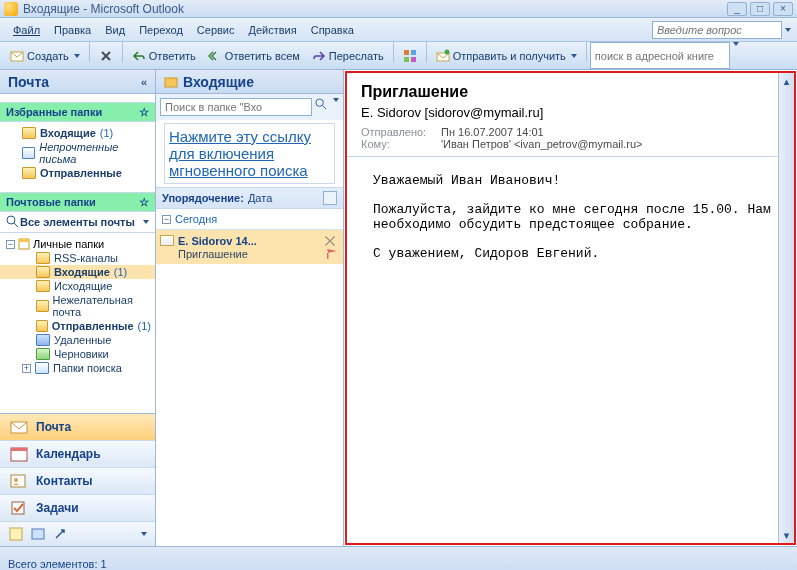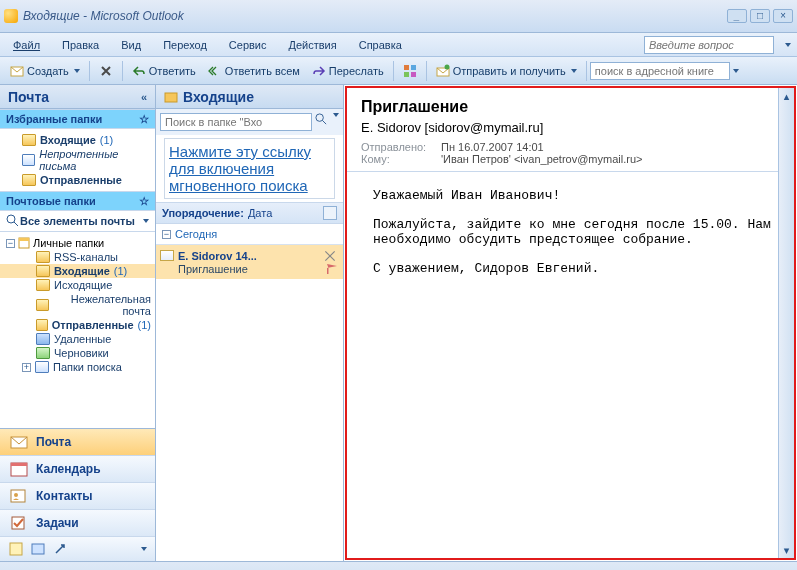--- a/index.html
+++ b/index.html
@@ -1,57 +1,57 @@
 <!DOCTYPE html>
 <html><head>
 <meta charset="utf-8">
 <style>
   * { box-sizing: border-box; margin: 0; padding: 0; }
   body { font-family: Tahoma, Arial, sans-serif; font-size: 11px; background: #fff; width: 797px; height: 570px; overflow: hidden; }
 
   
-  .titlebar { height: 33px; background: linear-gradient(#e4ecf7,#c9dcf2); display: flex; align-items: center; padding: 0 4px; border-bottom: 1px solid #9db8d8; font-style: italic; }
+  .titlebar { height: 18px; background: linear-gradient(#e4ecf7,#c9dcf2); display: flex; align-items: center; padding: 0 4px; border-bottom: 1px solid #9db8d8; }
   .titlebar .appicon { width: 14px; height: 14px; border-radius: 3px; background: radial-gradient(circle at 30% 30%, #ffe082, #f7a500); margin-right: 5px; }
   .titlebar .title { color: #3a5a89; font-size: 12px; }
   .titlebar .spacer { flex: 1; }
   .winbtns { display: flex; gap: 3px; }
   .winbtn { width: 20px; height: 14px; background: #cfe0f2; border: 1px solid #8fb1d6; border-radius: 2px; display: flex; align-items: center; justify-content: center; color: #2c5a8f; font-size: 10px; line-height: 1; }
 
   
-  .menubar { height: 24px; background: linear-gradient(#e9f1fb,#d5e4f6); display: flex; align-items: center; padding: 0 6px; border-bottom: 1px solid #a9c3e2; gap: 8px; }
+  .menubar { height: 24px; background: linear-gradient(#e9f1fb,#d5e4f6); display: flex; align-items: center; padding: 0 6px; border-bottom: 1px solid #a9c3e2; }
   .menuitem { padding: 3px 7px; color: #1a3e6b; cursor: default; }
   .menuitem u { text-decoration: underline; }
   .menu-spacer { flex: 1; }
   .askbox { border: 1px solid #8fb1d6; background: #fff; color: #9aa9b8; font-style: italic; padding: 2px 4px; font-size: 11px; width: 130px; }
 
   
-  .toolbar { height: 28px; background: linear-gradient(#e9f1fb,#c9ddf2); display: flex; align-items: center; padding: 0 4px; border-bottom: 1px solid #9db8d8; gap: 0; }
+  .toolbar { height: 28px; background: linear-gradient(#e9f1fb,#c9ddf2); display: flex; padding: 0 4px; border-bottom: 1px solid #9db8d8; gap: 0; }
   .tbtn { display: flex; align-items: center; padding: 2px 5px; gap: 3px; border: 1px solid transparent; border-radius: 3px; color: #163d6a; font-size: 11px; }
   .tsep { width: 1px; height: 20px; background: #a9c3e2; margin: 0 3px; }
   .ticon { width: 14px; height: 14px; display: inline-block; }
   .caret { width:0;height:0;border-left:3px solid transparent;border-right:3px solid transparent;border-top:4px solid #2c5a8f;margin-left:2px; }
   .tb-search { border: 1px solid #8fb1d6; background: #fff; padding: 2px 4px; font-size: 11px; color: #163d6a; width: 140px; }
 
   
   .main { display: flex; height: 476px; }
   .col { border-right: 1px solid #9db8d8; display: flex; flex-direction: column; }
   .navcol { width: 156px; }
   .listcol { width: 188px; }
   .readcol { flex: 1; border: 2px solid #e11b1b; margin: 1px; display: flex; flex-direction: column; position: relative; }
 
   .panehdr { background: linear-gradient(#dfe9f6,#c7dbf1); height: 24px; display: flex; align-items: center; padding: 0 8px; color: #15428b; font-weight: bold; font-size: 14px; border-bottom: 1px solid #9db8d8; }
   .panehdr .chev { margin-left: auto; color: #2c5a8f; font-size: 11px; }
 
-  .subhdr { background: #7dd3fc; padding: 3px 6px; color: #15428b; font-weight: bold; border-top: 1px solid #c8d8ec; border-bottom: 1px solid #c8d8ec; }
+  .subhdr { background: #86efac; padding: 3px 6px; color: #15428b; font-weight: bold; border-top: 1px solid #c8d8ec; border-bottom: 1px solid #c8d8ec; margin-top: 8px; }
 
   .favlist, .treelist { padding: 4px 0; }
   .favitem, .treeitem { display: flex; align-items: center; padding: 1px 4px 1px 22px; gap: 4px; color: #1a3e6b; position: relative; }
   .favitem.bold, .treeitem.bold { font-weight: bold; }
   .favitem .count, .treeitem .count { color: #2067b6; font-weight: normal; }
-  .treeitem { padding-left: 36px; text-align: right; }
+  .treeitem { padding-left: 36px; }
   .treeitem.sel { background: #fde3ad; }
   .treeroot { padding-left: 6px; display:flex; align-items:center; gap:2px; }
   .twisty { width:9px;height:9px;border:1px solid #7a96b8;background:#fff;display:inline-flex;align-items:center;justify-content:center;font-size:9px;color:#2c5a8f;line-height:1;}
   .ficon { width:14px;height:12px; background: linear-gradient(#fff2b8,#f6c65a); border:1px solid #c99a2a; border-radius: 1px; display:inline-block;}
   .ficon.blue { background: linear-gradient(#cde2ff,#8cb8ec); border-color:#4e7dbb;}
   .ficon.green { background: linear-gradient(#d5f5c9,#8ed47b); border-color:#4e9a3e;}
   .ficon.srch { background: linear-gradient(#fff,#cde2ff); border-color:#4e7dbb;}
   .ficon.out { background: linear-gradient(#fff2b8,#f6c65a); position:relative;}
   .all-items { display:flex; align-items:center; padding:3px 6px; font-weight:bold; color:#1a3e6b; border-bottom:1px solid #c8d8ec; }
 

